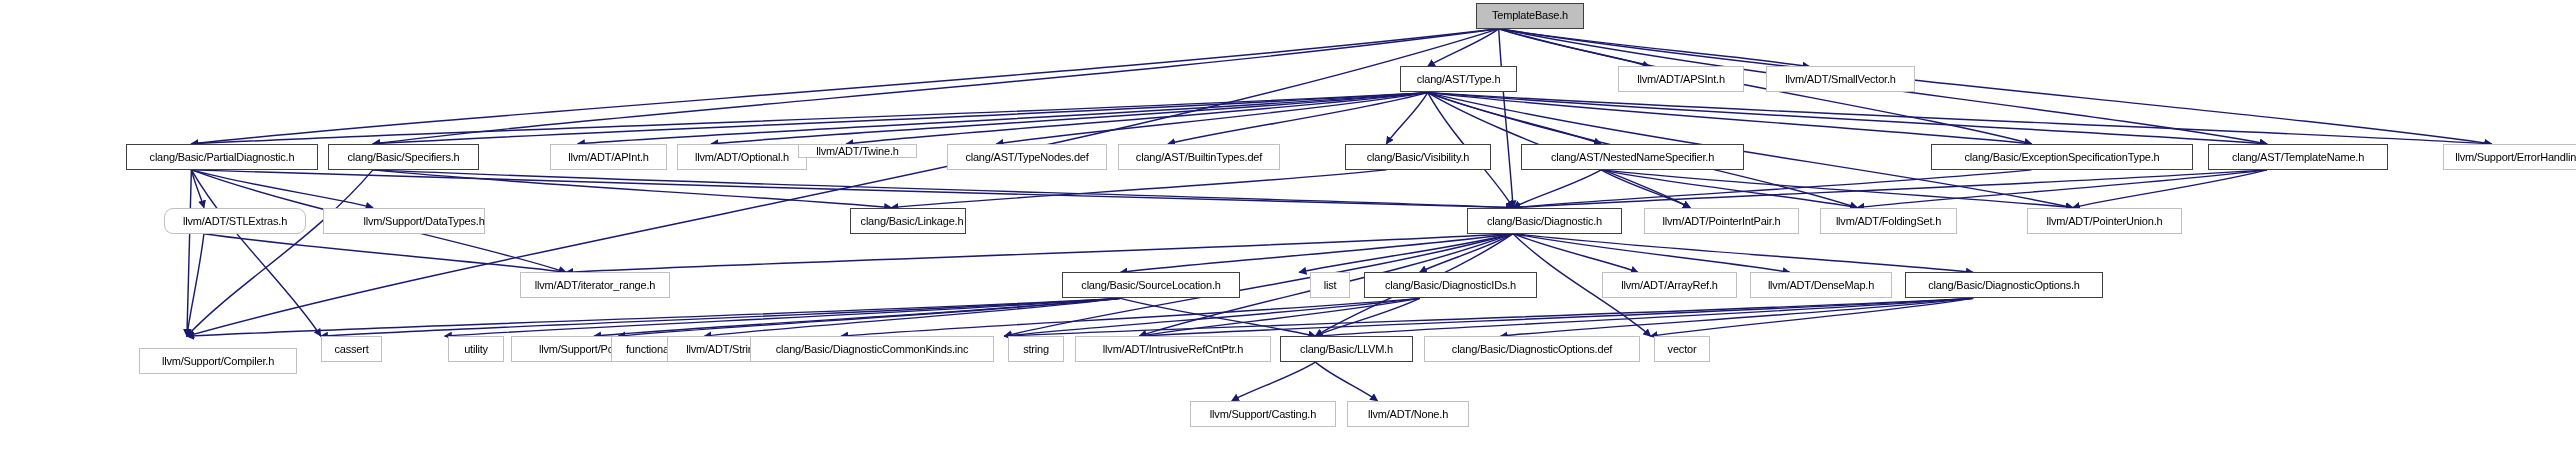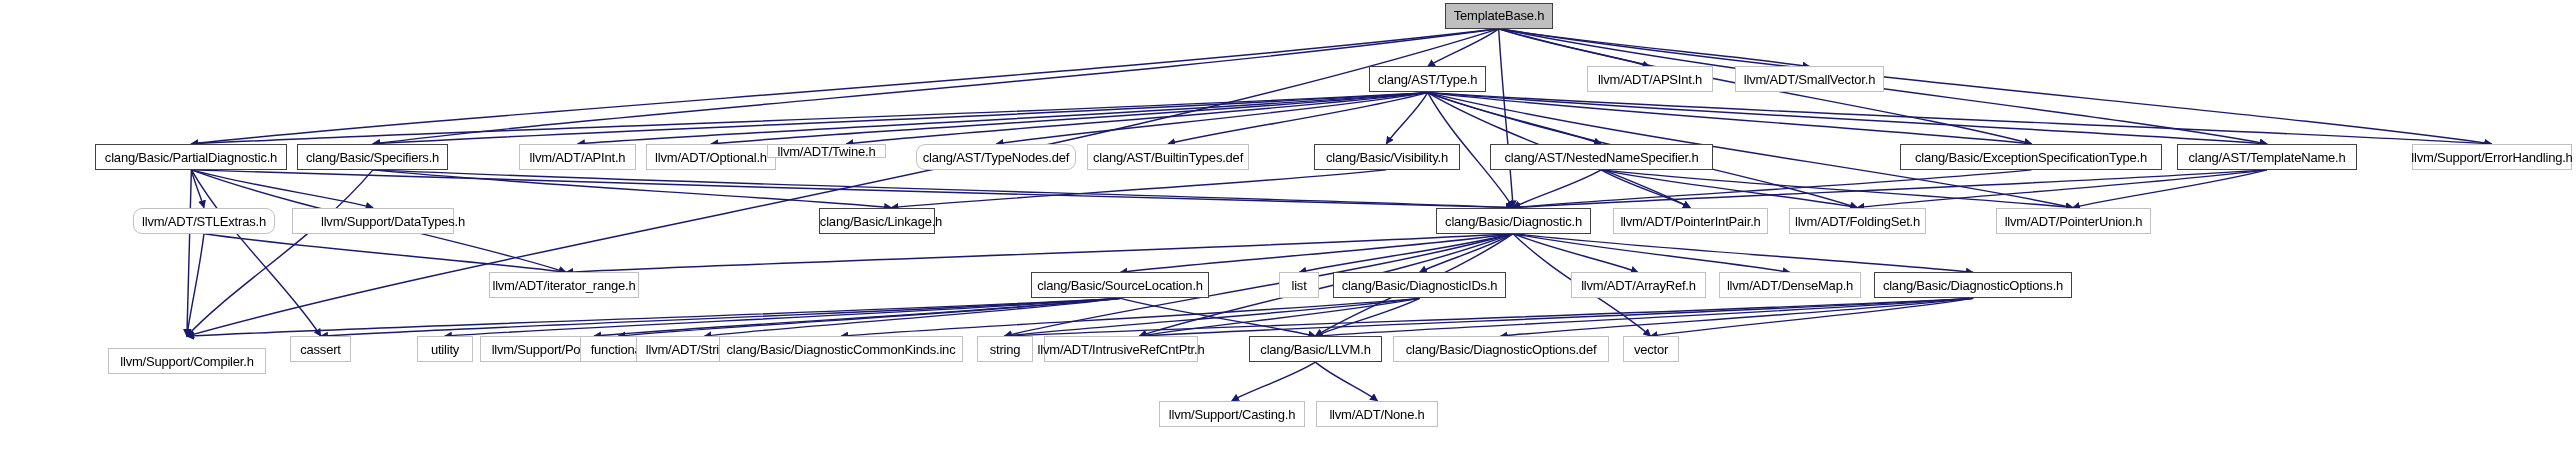--- a/index.html
+++ b/index.html
@@ -11,25 +11,26 @@
     overflow:hidden;
   }
   #edges{position:absolute;left:0;top:0;width:2576px;height:453px;}
   .node{
     position:absolute;
     box-sizing:border-box;
     display:flex;align-items:center;justify-content:center;
     background:#ffffff;
     border:0.9px solid #c0c0c0;
     color:#000000;
-    font-size:13px;
+    font-size:11px;
     line-height:1;
     white-space:nowrap;
     letter-spacing:-0.2px;
     z-index:5;
+    margin-left:31px;
   }
   .node.hdr{           
     border:0.9px solid #404040;
   }
   .node.root{
     background:#bfbfbf;
     border:0.9px solid #404040;
   }
 </style>
 </head>
@@ -122,21 +123,21 @@
   </svg>
 <div class="node root" style="left: 1445px; top: 2.7px; width: 108px; height: 26px;">TemplateBase.h</div>
     <div class="node hdr" style="left: 1369px; top: 66px; width: 117px; height: 26px;">clang/AST/Type.h</div>
     <div class="node" style="left: 1587px; top: 66px; width: 126px; height: 26px;">llvm/ADT/APSInt.h</div>
     <div class="node" style="left: 1735px; top: 66px; width: 149px; height: 26px;">llvm/ADT/SmallVector.h</div>
     <div class="node hdr" style="left: 95px; top: 144px; width: 192px; height: 26px;">clang/Basic/PartialDiagnostic.h</div>
     <div class="node hdr" style="left: 297px; top: 144px; width: 151px; height: 26px;">clang/Basic/Specifiers.h</div>
     <div class="node" style="left: 519px; top: 144px; width: 117px; height: 26px;">llvm/ADT/APInt.h</div>
     <div class="node" style="left: 646px; top: 144px; width: 130px; height: 26px;">llvm/ADT/Optional.h</div>
     <div class="node" style="left: 767px; top: 144px; width: 119px; height: 14px;">llvm/ADT/Twine.h</div>
-    <div class="node" style="left: 916px; top: 144px; width: 160px; height: 26px; border-radius: 9px;">clang/AST/TypeNodes.def</div>
+    <div class="node" style="left: 916px; top: 144px; width: 160px; height: 26px;">clang/AST/TypeNodes.def</div>
     <div class="node" style="left: 1087px; top: 144px; width: 162px; height: 26px;">clang/AST/BuiltinTypes.def</div>
     <div class="node hdr" style="left: 1314px; top: 144px; width: 146px; height: 26px;">clang/Basic/Visibility.h</div>
     <div class="node hdr" style="left: 1490px; top: 144px; width: 223px; height: 26px;">clang/AST/NestedNameSpecifier.h</div>
     <div class="node hdr" style="left: 1900px; top: 144px; width: 262px; height: 26px;">clang/Basic/ExceptionSpecificationType.h</div>
     <div class="node hdr" style="left: 2177px; top: 144px; width: 180px; height: 26px;">clang/AST/TemplateName.h</div>
     <div class="node" style="left: 2412px; top: 144px; width: 160px; height: 26px;">llvm/Support/ErrorHandling.h</div>
     <div class="node" style="left: 133px; top: 208px; width: 142px; height: 26px; border-radius: 9px;">llvm/ADT/STLExtras.h</div>
     <div class="node" style="left: 292px; top: 208px; width: 162px; height: 26px; padding-left: 40px;">llvm/Support/DataTypes.h</div>
     <div class="node hdr" style="left: 819px; top: 208px; width: 116px; height: 26px; padding-left: 8px;">clang/Basic/Linkage.h</div>
     <div class="node hdr" style="left: 1436px; top: 208px; width: 155px; height: 26px;">clang/Basic/Diagnostic.h</div>
@@ -151,20 +152,20 @@
     <div class="node" style="left: 1719px; top: 272px; width: 142px; height: 26px;">llvm/ADT/DenseMap.h</div>
     <div class="node hdr" style="left: 1874px; top: 272px; width: 198px; height: 26px;">clang/Basic/DiagnosticOptions.h</div>
     <div class="node" style="left: 108px; top: 348px; width: 158px; height: 26px;">llvm/Support/Compiler.h</div>
     <div class="node" style="left: 290px; top: 336px; width: 61px; height: 26px;">cassert</div>
     <div class="node" style="left: 417px; top: 336px; width: 56px; height: 26px;">utility</div>
     <div class="node" style="left: 480px; top: 336px; width: 228px; height: 26px;">llvm/Support/PointerLikeTypeTraits.h</div>
     <div class="node" style="left: 580px; top: 336px; width: 75px; height: 26px;">functional</div>
     <div class="node" style="left: 636px; top: 336px; width: 137px; height: 26px;">llvm/ADT/StringRef.h</div>
     <div class="node" style="left: 719px; top: 336px; width: 244px; height: 26px;">clang/Basic/DiagnosticCommonKinds.inc</div>
     <div class="node" style="left: 977px; top: 336px; width: 56px; height: 26px;">string</div>
-    <div class="node" style="left: 1044px; top: 336px; width: 154px; height: 26px;">llvm/ADT/IntrusiveRefCntPtr.h</div>
+    <div class="node" style="left: 1044px; top: 336px; width: 196px; height: 26px;">llvm/ADT/IntrusiveRefCntPtr.h</div>
     <div class="node hdr" style="left: 1249px; top: 336px; width: 133px; height: 26px;">clang/Basic/LLVM.h</div>
     <div class="node" style="left: 1393px; top: 336px; width: 216px; height: 26px;">clang/Basic/DiagnosticOptions.def</div>
     <div class="node" style="left: 1623px; top: 336px; width: 56px; height: 26px;">vector</div>
     <div class="node" style="left: 1159px; top: 401px; width: 146px; height: 26px;">llvm/Support/Casting.h</div>
     <div class="node" style="left: 1316px; top: 401px; width: 122px; height: 26px;">llvm/ADT/None.h</div>
   </div>
 
 
 </body></html>

